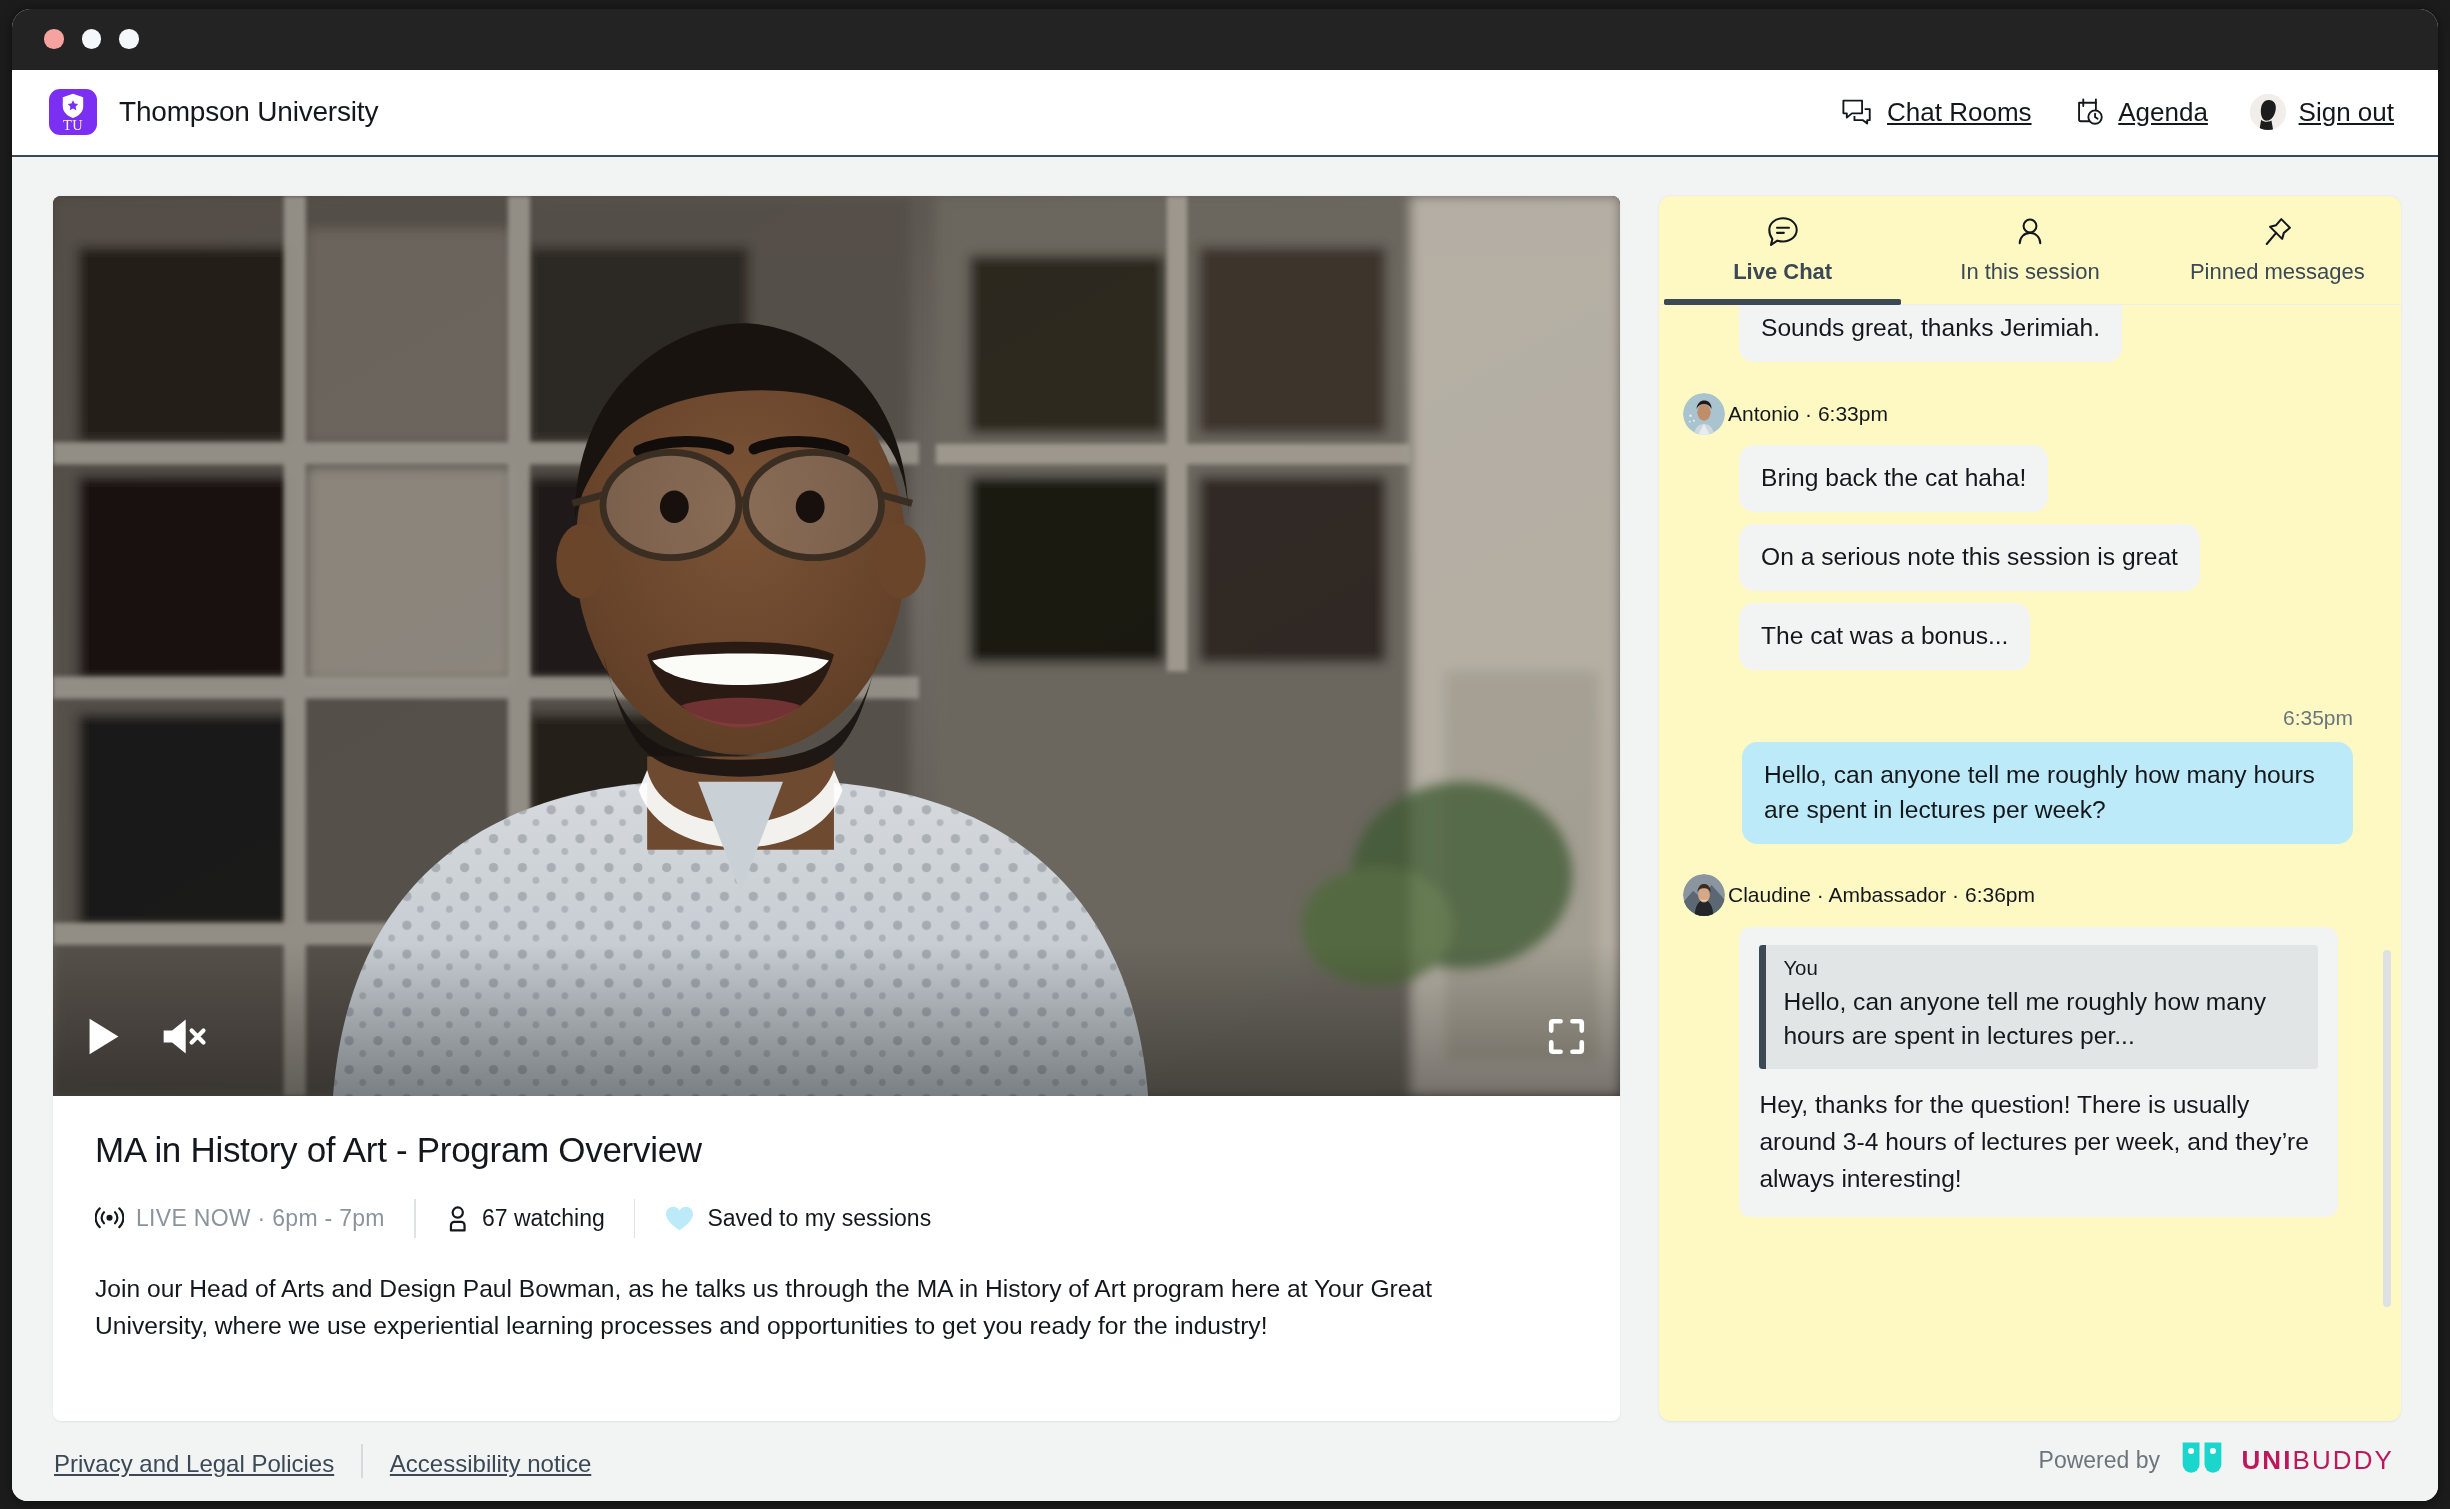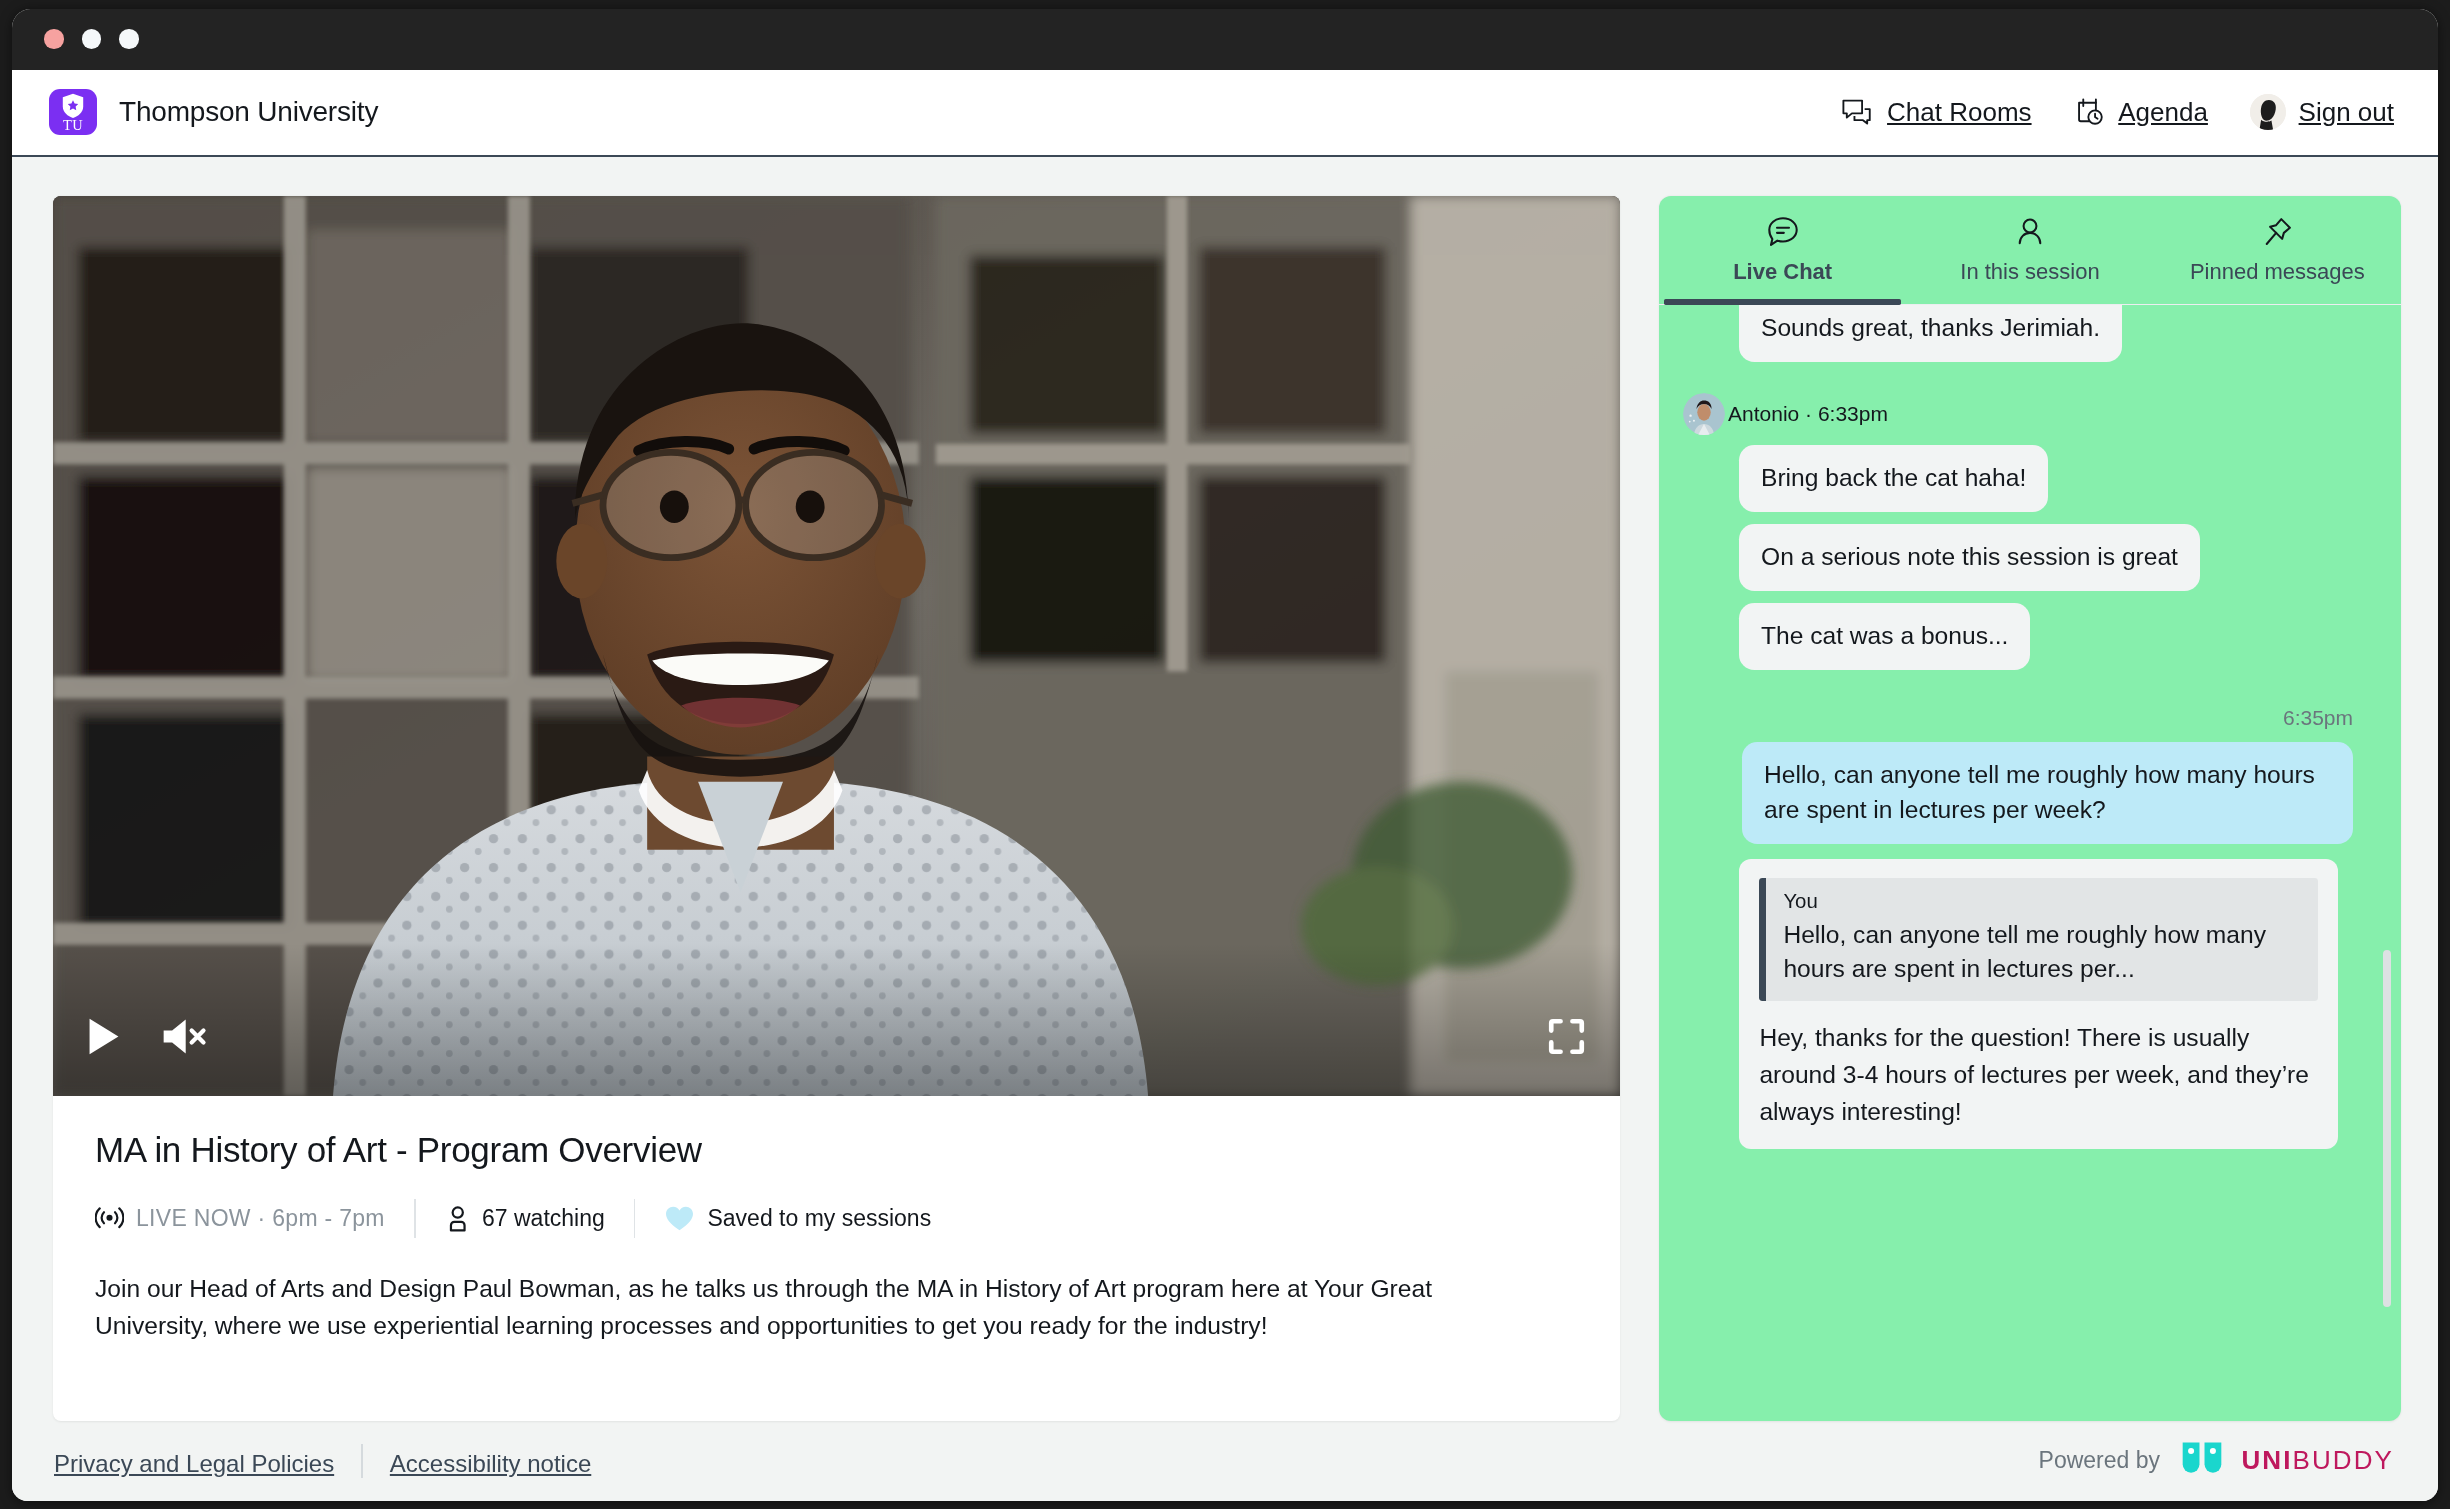--- a/index.html
+++ b/index.html
@@ -91,21 +91,21 @@
   .metaitem { display: flex; align-items: center; gap: 12px; }
   .metasep { width: 1.7px; height: 39px; background: #dfe3e6; margin: 0 29px; }
   .live-label { color: #8b949c; letter-spacing: 0.3px; }
   .vdesc {
     margin-top: 32px; font-size: 24.6px; line-height: 1.52; color: #14181d;
     max-width: 1443px;
   }
 
   
   .chat {
-    flex: 1; background: #86efac; border-radius: 12px;
+    flex: 1; background: #fef9c3; border-radius: 12px;
     display: flex; flex-direction: column; overflow: hidden;
     box-shadow: 0 0.8px 2.5px rgba(0,0,0,.07);
   }
   .tabs { display: flex; border-bottom: 1.7px solid #eceef0; height: 109px; }
   .tab {
     flex: 1; display: flex; flex-direction: column; align-items: center;
     justify-content: center; gap: 8.5px; cursor: pointer; position: relative;
     font-size: 22px; color: #3b4856;
   }
   .tab.active { font-weight: bold; }
@@ -446,20 +446,33 @@
             <div class="bubble">The cat was a bonus...</div>
           </div>
         </div>
 
         <div class="msgrow outgoing">
           <span class="time">6:35pm</span>
           <div class="bubble mine">Hello, can anyone tell me roughly how many hours are spent in lectures per week?</div>
         </div>
 
         <div class="msgrow">
+          <div class="sender">
+            <span class="avatar">
+              <svg width="42" height="42" viewBox="0 0 50 50">
+                <circle cx="25" cy="25" r="25" fill="#8b95a0"></circle>
+                <path d="M0 34 l12-14 l10 9 l12-16 l16 18 v19 h-50 z" fill="#5b6874"></path>
+                <path d="M14 50 c0-12 5-19 11-19 c6 0 11 7 11 19 z" fill="#22262b"></path>
+                <ellipse cx="25" cy="25" rx="7" ry="9" fill="#d6a886"></ellipse>
+                <path d="M17 22 c1-7 4-10 8-10 c4 0 8 3 8 10 c-2-4 -4-5 -8-5 c-4 0 -6 1 -8 5 z" fill="#3b2b21"></path>
+                <path d="M21 30 c2 2 6 2 8 0 c-1 3 -7 3 -8 0 z" fill="#fff"></path>
+              </svg>
+            </span>
+            <span>Claudine · Ambassador · 6:36pm</span>
+          </div>
           <div class="indent">
             <div class="reply-card">
               <div class="quote">
                 <div class="qname">You</div>
                 <div class="qtext">Hello, can anyone tell me roughly how many hours are spent in lectures per...</div>
               </div>
               <div class="reply-body">Hey, thanks for the question! There is usually around 3-4 hours of lectures per week, and they’re always interesting!</div>
             </div>
           </div>
         </div>

